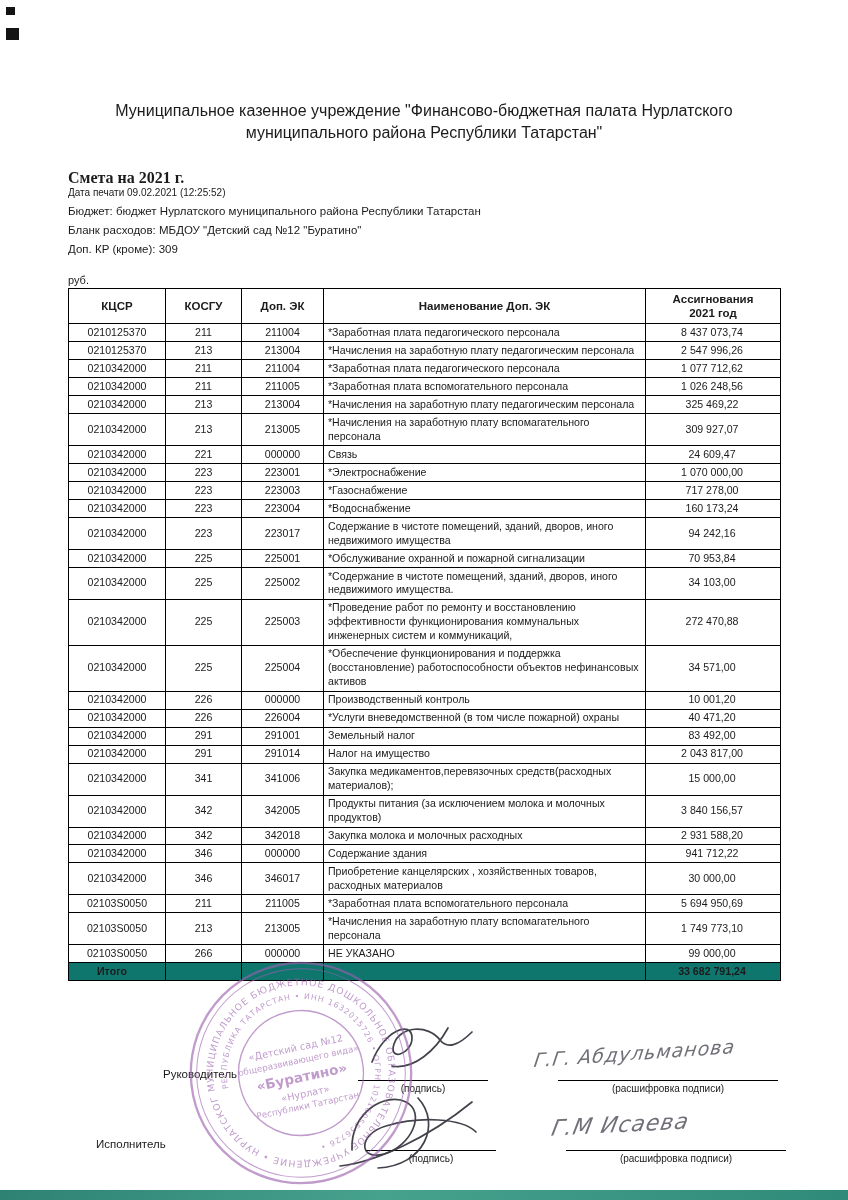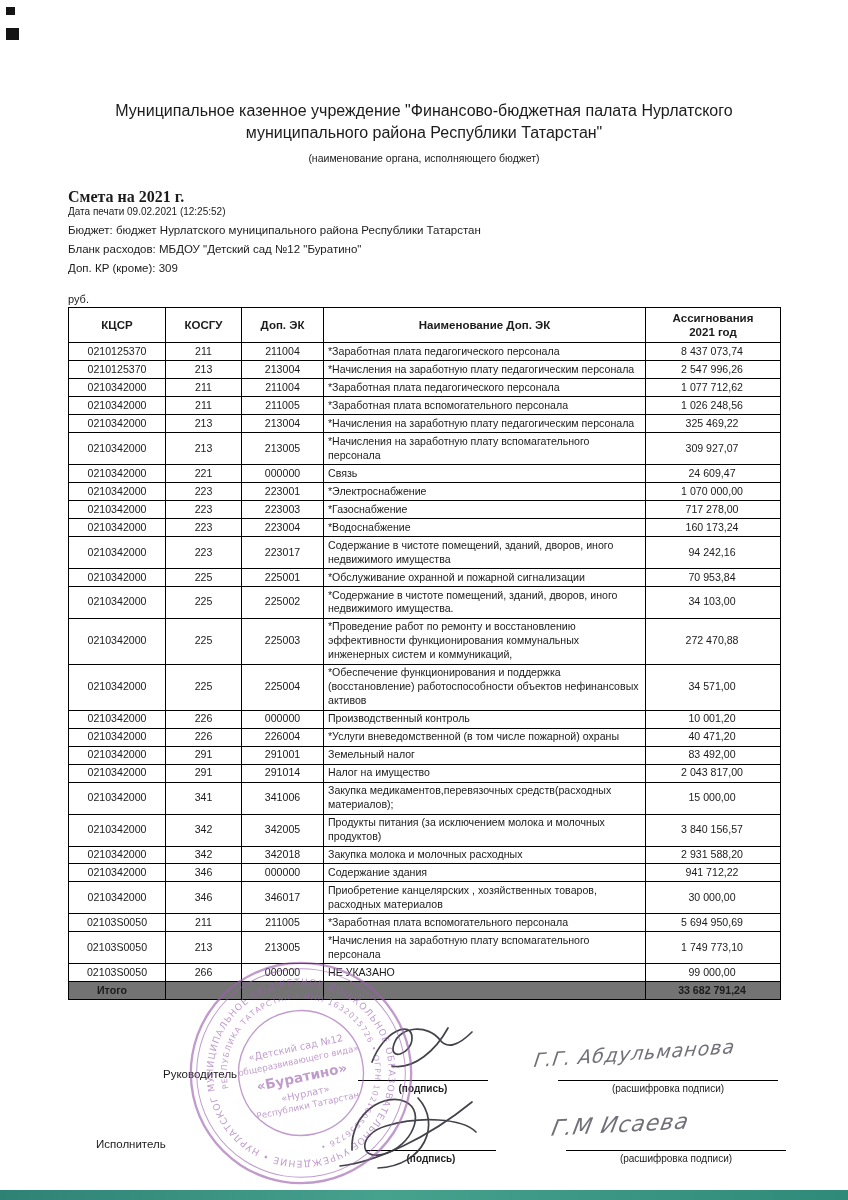--- a/index.html
+++ b/index.html
@@ -31,32 +31,32 @@
   }
   .budget th, .budget td { border:1px solid #000; vertical-align:middle; }
   .budget th {
     font-weight:bold; text-align:center; font-size:11.5px;
     white-space:pre-line; padding:3px 2px; line-height:1.25;
   }
   .budget td { padding:1.5px 4px; line-height:1.32; }
   .budget td.c0, .budget td.c1, .budget td.c2 { text-align:center; }
   .budget td.c3 { text-align:left; }
   .budget td.c4 { text-align:center; padding-right:6px; }
-  .budget tfoot td { background:#737373; font-weight:bold; height:18px; }
+  .budget tfoot td { background:#0f766e; font-weight:bold; height:18px; }
   .budget tfoot td.total-label { text-align:left; padding-left:28px; }
 
   
   .sig-row { position:absolute; left:81px; width:712px; display:flex; font-size:11.5px; }
   .sig-row-head { top:1066px; }
   .sig-row-exec { top:1136px; }
   .sig-label { flex:0 0 auto; padding-top:2px; }
   .sig-row-head .sig-label { margin-left:82px; width:195px; }
   .sig-row-exec .sig-label { margin-left:15px; width:270px; }
   .sig-slot { flex:0 0 auto; }
-  .slot-sign { width:130px;font-weight:bold; }
+  .slot-sign { width:130px; }
   .slot-gap { width:70px; }
   .slot-name { width:220px; }
   .sig-line { border-bottom:1px solid #000; height:15px; }
   .sig-caption { text-align:center; font-size:10px; margin-top:2px; color:#222; }
 
   .sig-name {
     position:absolute; font-family:"DejaVu Sans", sans-serif; font-style:italic;
     color:#5d5d66; letter-spacing:1px; white-space:nowrap; opacity:.88;
   }
   .sig-name-head { left:534px; top:1042px; font-size:19px; transform:rotate(-4deg) skewX(-12deg); }
@@ -70,21 +70,20 @@
 </head>
 <body>
 
 <div class="page">
 
   <div class="mark mark-tl1"></div>
   <div class="mark mark-tl2"></div>
 
   <div class="content">
     <div class="org-header">Муниципальное казенное учреждение "Финансово-бюджетная палата Нурлатского муниципального района Республики Татарстан"</div>
-    <div class="org-caption">(наименование органа, исполняющего бюджет)</div>
 
     <div class="doc-title">Смета на 2021 г.</div>
     <div class="print-date">Дата печати 09.02.2021 (12:25:52)</div>
 
     <div class="meta">
       <div>Бюджет: бюджет Нурлатского муниципального района Республики Татарстан</div>
       <div>Бланк расходов: МБДОУ "Детский сад №12 "Буратино"</div>
       <div>Доп. КР (кроме): 309</div>
     </div>
 

